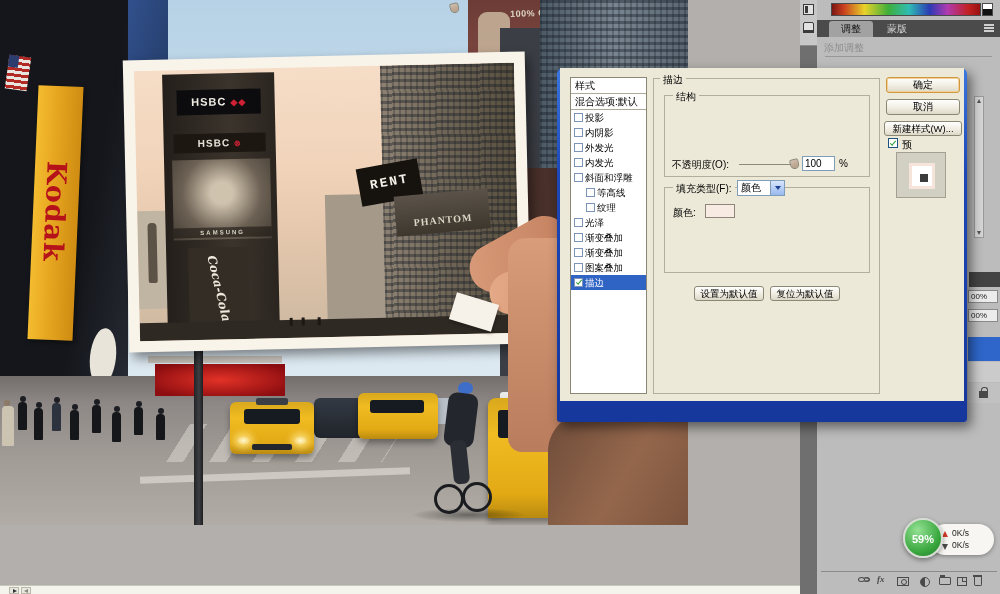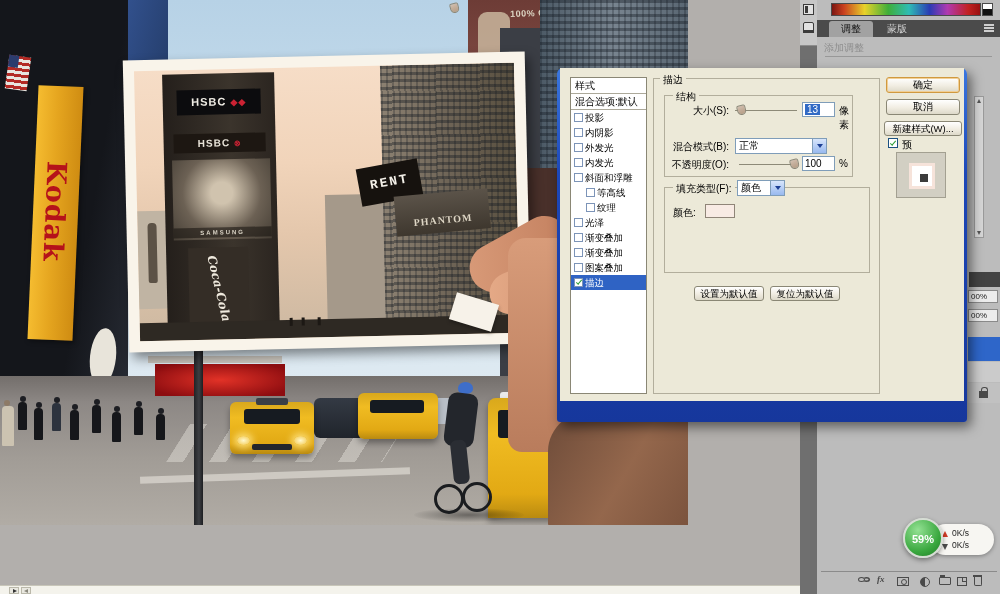--- a/index.html
+++ b/index.html
@@ -210,21 +210,21 @@
   .lb-row { position:relative; height:15px; line-height:15px; padding-left:3px; white-space:nowrap; overflow:hidden; font-size:9.5px; cursor:default; }
   .lb-row .cbx { display:inline-block; vertical-align:-1px; width:9px; height:9px; background:#fff; border:1px solid #7c94b8; margin-right:2px; position:relative; }
   .lb-row.indent { padding-left:15px; }
   .lb-row.sel { background:#2f63c4; color:#fff; }
   .check { position:absolute; left:1px; top:1px; width:6px; height:3px; border-left:1.8px solid #2f9e36; border-bottom:1.8px solid #2f9e36; transform:rotate(-50deg); }
 
   .content-panel { left:93px; top:10px; width:227px; height:316px; border:1px solid #b2ae9c; }
   .legend { position:absolute; top:-6px; background:#ece9d8; padding:0 3px; font-size:10px; }
   .cp-legend { left:6px; }
   .fieldset { position:absolute; border:1px solid #b2ae9c; }
-  #fs-structure { left:10px; top:16px; width:189px; height:82px; }
+  #fs-structure { left:10px; top:16px; width:206px; height:82px; }
   #fs-fill { left:10px; top:108px; width:206px; height:86px; }
   .fs-legend { left:8px; }
   .frow { position:absolute; left:0; width:100%; height:16px; }
   .flabel { position:absolute; right:142px; top:2px; width:90px; text-align:right; font-size:10px; }
   .track { position:absolute; top:8px; height:1px; background:#8d8a78; }
   .thumb { position:absolute; top:3px; width:9px; height:10px; background:linear-gradient(180deg,#f6f4ea,#d8d4c2);
            border:1px solid #8c8878; border-radius:2px 2px 45% 45%; }
   .valbox { position:absolute; top:0; width:33px; height:15px; background:#fff; border:1px solid #7f9db9; font-size:10px; line-height:13px; padding-left:2px; }
   .valbox .selv { background:#316ac5; color:#fff; padding:0 2px; }
   .unit { position:absolute; top:2px; font-size:10px; }
@@ -425,33 +425,22 @@
         <div class="lb-row"><span class="cbx"></span><span>图案叠加</span></div>
         <div class="lb-row sel"><span class="cbx"><span class="check"></span></span><span>描边</span></div>
       </div>
 
       <div class="abs content-panel">
         <span class="legend cp-legend">描边</span>
 
         <div class="fieldset" id="fs-structure">
           <span class="legend fs-legend">结构</span>
 
-          <div class="frow" style="top:6px">
-            <span class="flabel" style="right:auto;left:0;width:64px">大小(S):</span>
-            <span class="track" style="left:70px;width:62px"></span>
-            <span class="thumb" style="left:72px"></span>
-            <span class="valbox" style="left:137px"><span class="selv">13</span></span>
-            <span class="unit" style="left:174px">像素</span>
-          </div>
-
-
-          <div class="frow" style="top:42px">
-            <span class="flabel" style="right:auto;left:-6px;width:70px">混合模式(B):</span>
-            <span class="combo" style="left:70px;width:92px"><span>正常</span><span class="arrow"></span></span>
-          </div>
+
+
 
           <div class="frow" style="top:60px">
             <span class="flabel" style="right:auto;left:-6px;width:70px">不透明度(O):</span>
             <span class="track" style="left:74px;width:58px"></span>
             <span class="thumb" style="left:125px"></span>
             <span class="valbox" style="left:137px">100</span>
             <span class="unit" style="left:174px">%</span>
           </div>
         </div>
 

